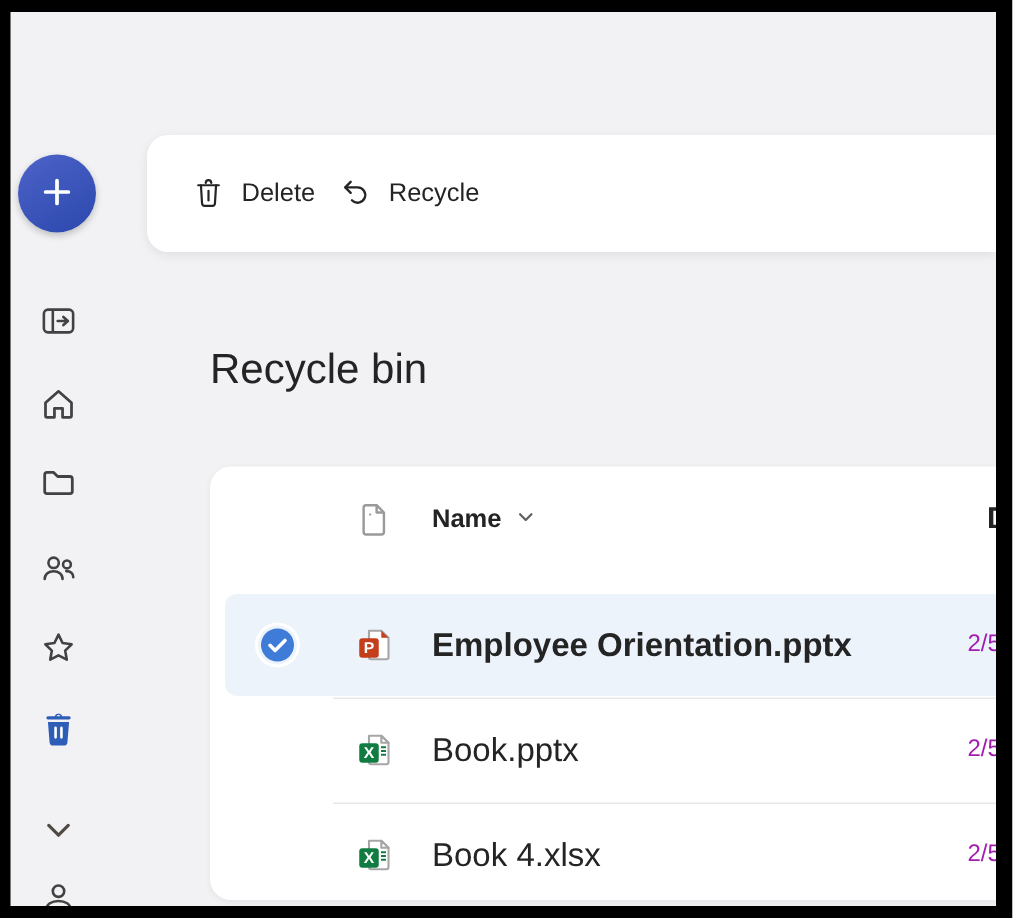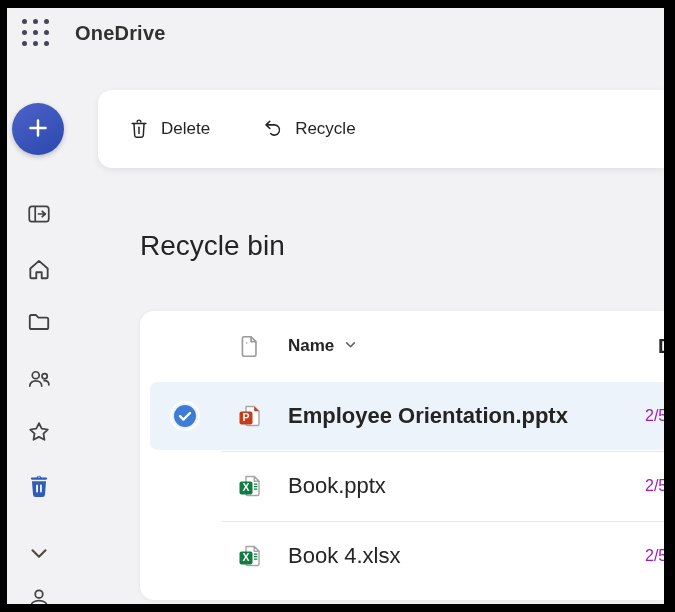--- a/index.html
+++ b/index.html
@@ -26,32 +26,32 @@
   .rail-item:nth-of-type(3){top:301px}
   .rail-item:nth-of-type(4){top:358px}
   .rail-item:nth-of-type(5){top:411px}
   .rail-item:nth-of-type(6){top:466px}
   .rail-item:nth-of-type(7){top:532px}
   .rail-item:nth-of-type(8){top:578px}
 
   
   .toolbar{position:absolute;left:91px;top:82px;right:0;height:78px;background:#fff;
            border-radius:14px 0 0 14px;box-shadow:0 2px 7px rgba(0,0,0,.08);
-           display:flex;align-items:center;padding-left:30px;gap:52px}
+           display:flex;align-items:center;padding-left:30px;gap:16px}
   .tb-btn{display:flex;align-items:center;gap:11px;background:none;border:none;padding:0;
           font-family:inherit;font-size:17px;color:#242424;cursor:pointer}
   .tb-btn svg{width:22px;height:22px;display:block}
 
   
   .page-title{position:absolute;left:133px;top:222px;margin:0;font-size:28px;font-weight:400;color:#242424}
 
   
   .panel{position:absolute;left:133px;top:303px;right:0;height:289px;background:#fff;
          border-radius:14px 0 0 14px;box-shadow:0 1px 5px rgba(0,0,0,.06);overflow:hidden}
-  .thead{position:relative;height:70px}
+  .thead{position:relative;height:84px}
   .col-icon{position:absolute;left:97px;top:22px;width:26px;height:26px;background:none;border:none;padding:0;cursor:pointer}
   .col-icon svg{width:100%;height:100%;display:block}
   .col-name{position:absolute;left:148px;top:0;height:70px;display:flex;align-items:center;gap:10px;
             background:none;border:none;padding:0;font-family:inherit;font-size:17px;font-weight:700;color:#242424;cursor:pointer}
   .col-name svg{width:13px;height:13px}
   .col-date{position:absolute;left:518px;top:0;height:70px;display:flex;align-items:center;
             font-size:20px;font-weight:700;color:#242424;white-space:nowrap;cursor:pointer}
 
   .row{position:relative;height:70px;cursor:pointer}
   .row:nth-child(n+2)::after{content:'';position:absolute;left:82px;right:0;top:0;height:1px;background:#e9e8e7}
@@ -67,34 +67,20 @@
   .row.selected .fname{font-weight:700}
   .fdate{position:absolute;left:505px;top:0;height:70px;display:flex;align-items:center;
          font-size:16px;color:#a21caf;z-index:1;white-space:nowrap}
 </style>
 </head>
 <body>
 
 <div class="frame">
   <div class="app">
 
-    <div class="topbar">
-      <button class="waffle">
-        <i></i>
-          <i></i>
-          <i></i>
-          <i></i>
-          <i></i>
-          <i></i>
-          <i></i>
-          <i></i>
-          <i></i>
-      </button>
-      <div class="app-title">OneDrive</div>
-    </div>
 
     <button class="fab">
       <span><svg viewBox="0 0 24 24" fill="none" stroke="#fff" stroke-width="2.3" stroke-linecap="round">
             <path d="M12 5v14M5 12h14"></path>
           </svg></span>
     </button>
 
     <nav id="rail">
         <div class="rail-item">
           <svg viewBox="0 0 24 24" fill="none" stroke="#424242" stroke-width="1.6">

